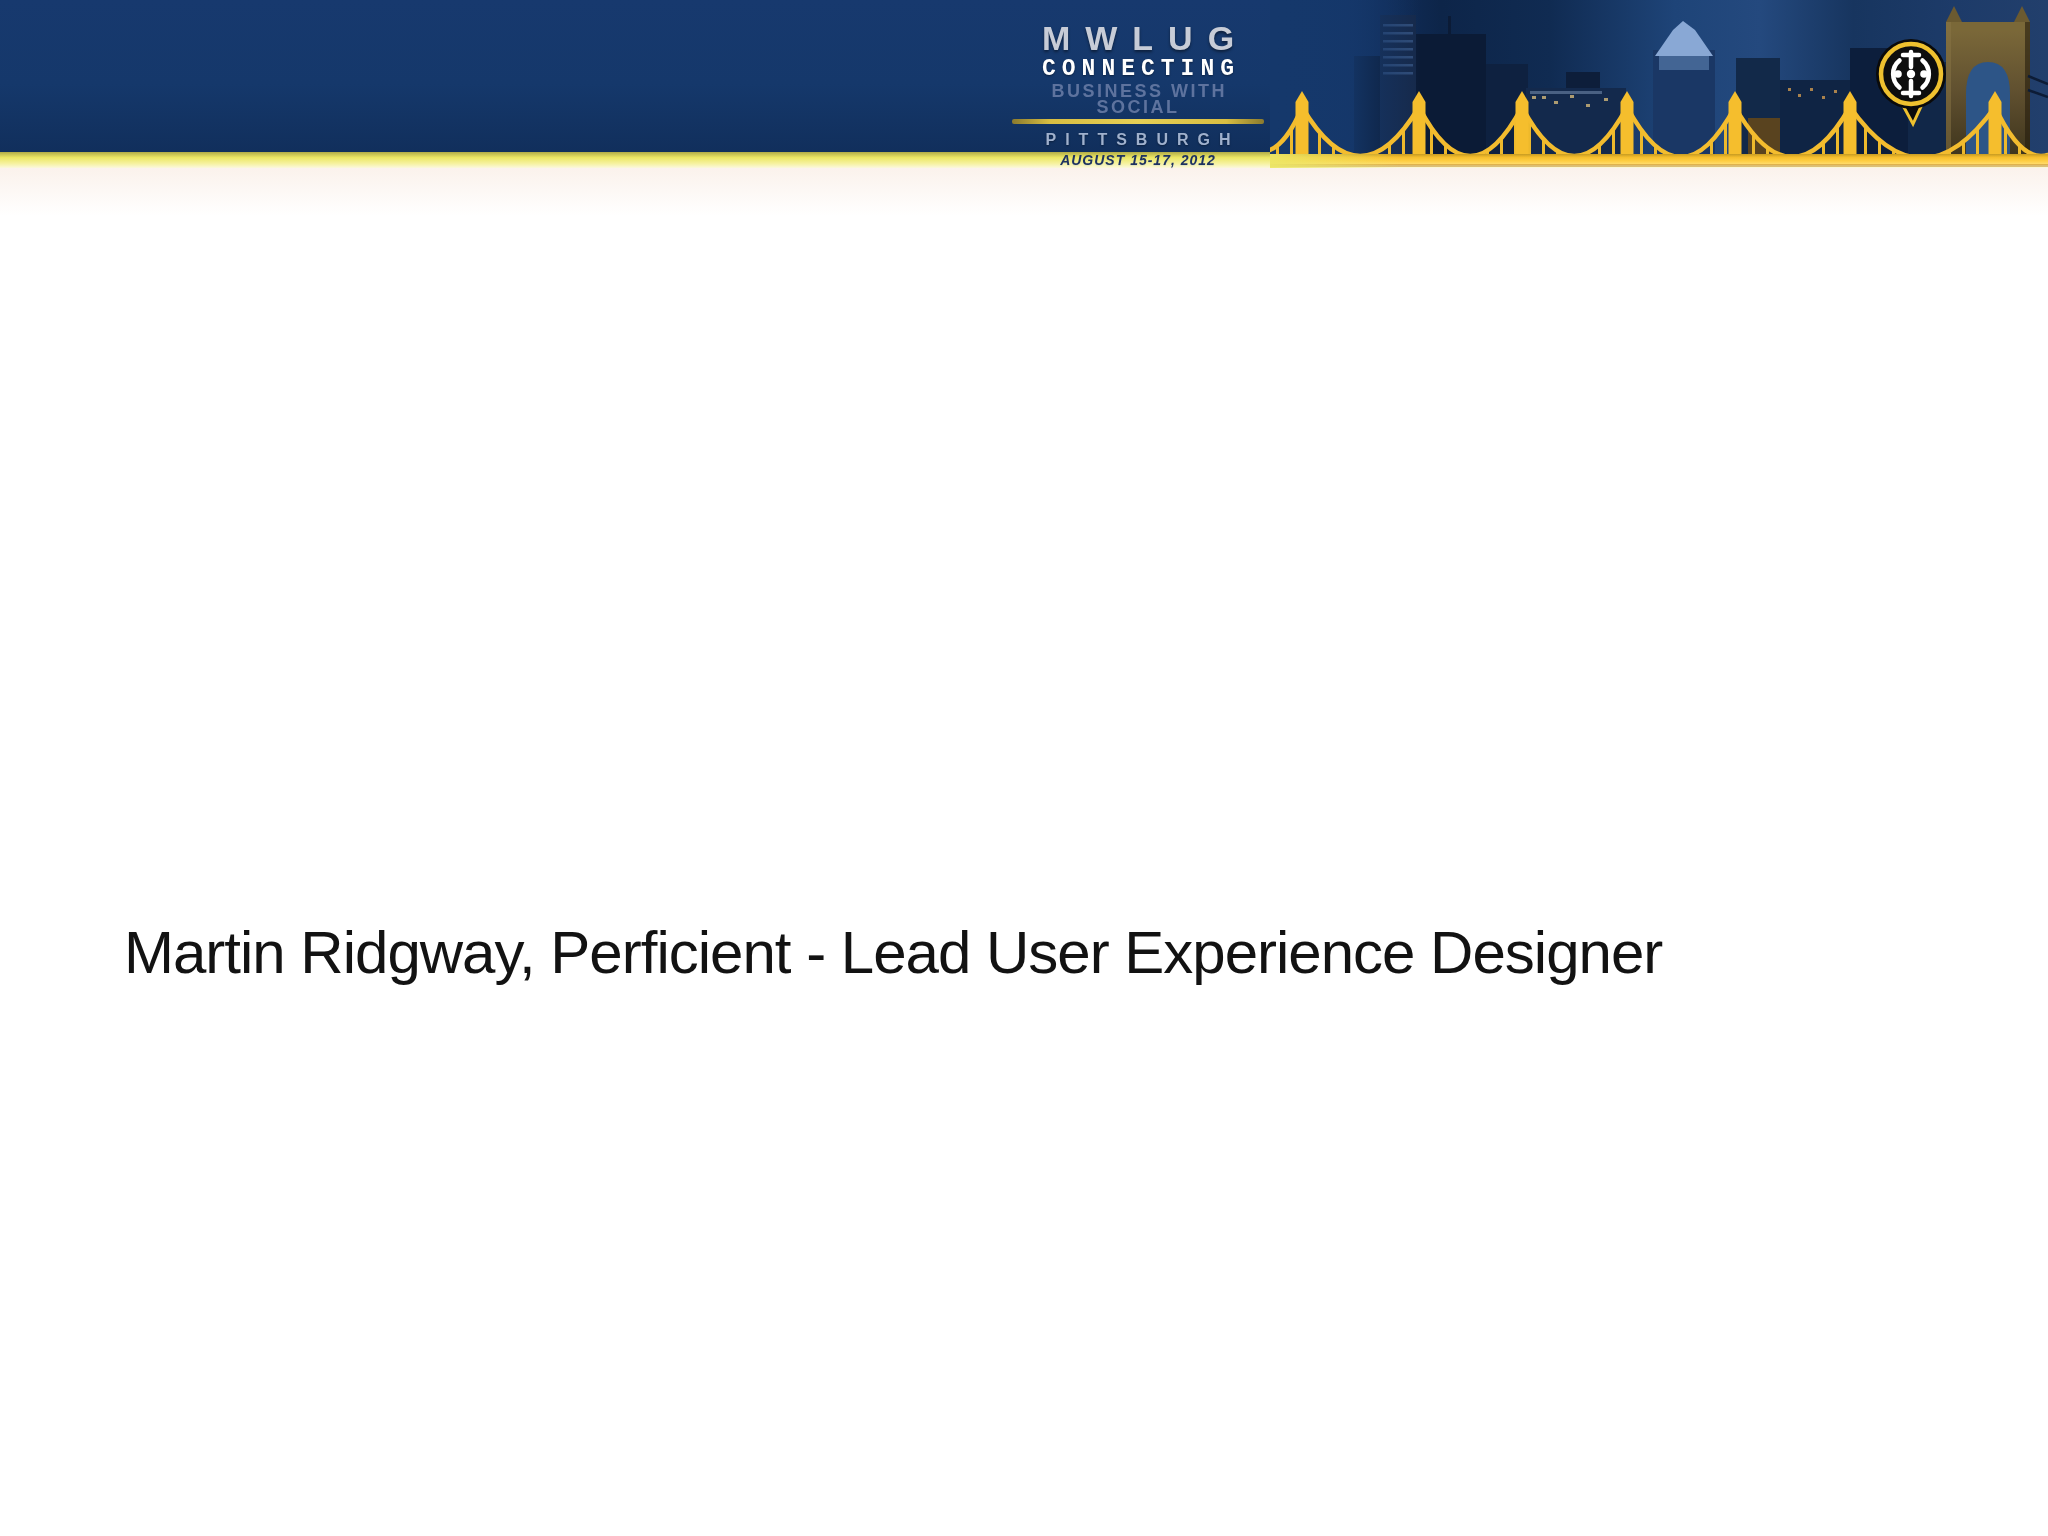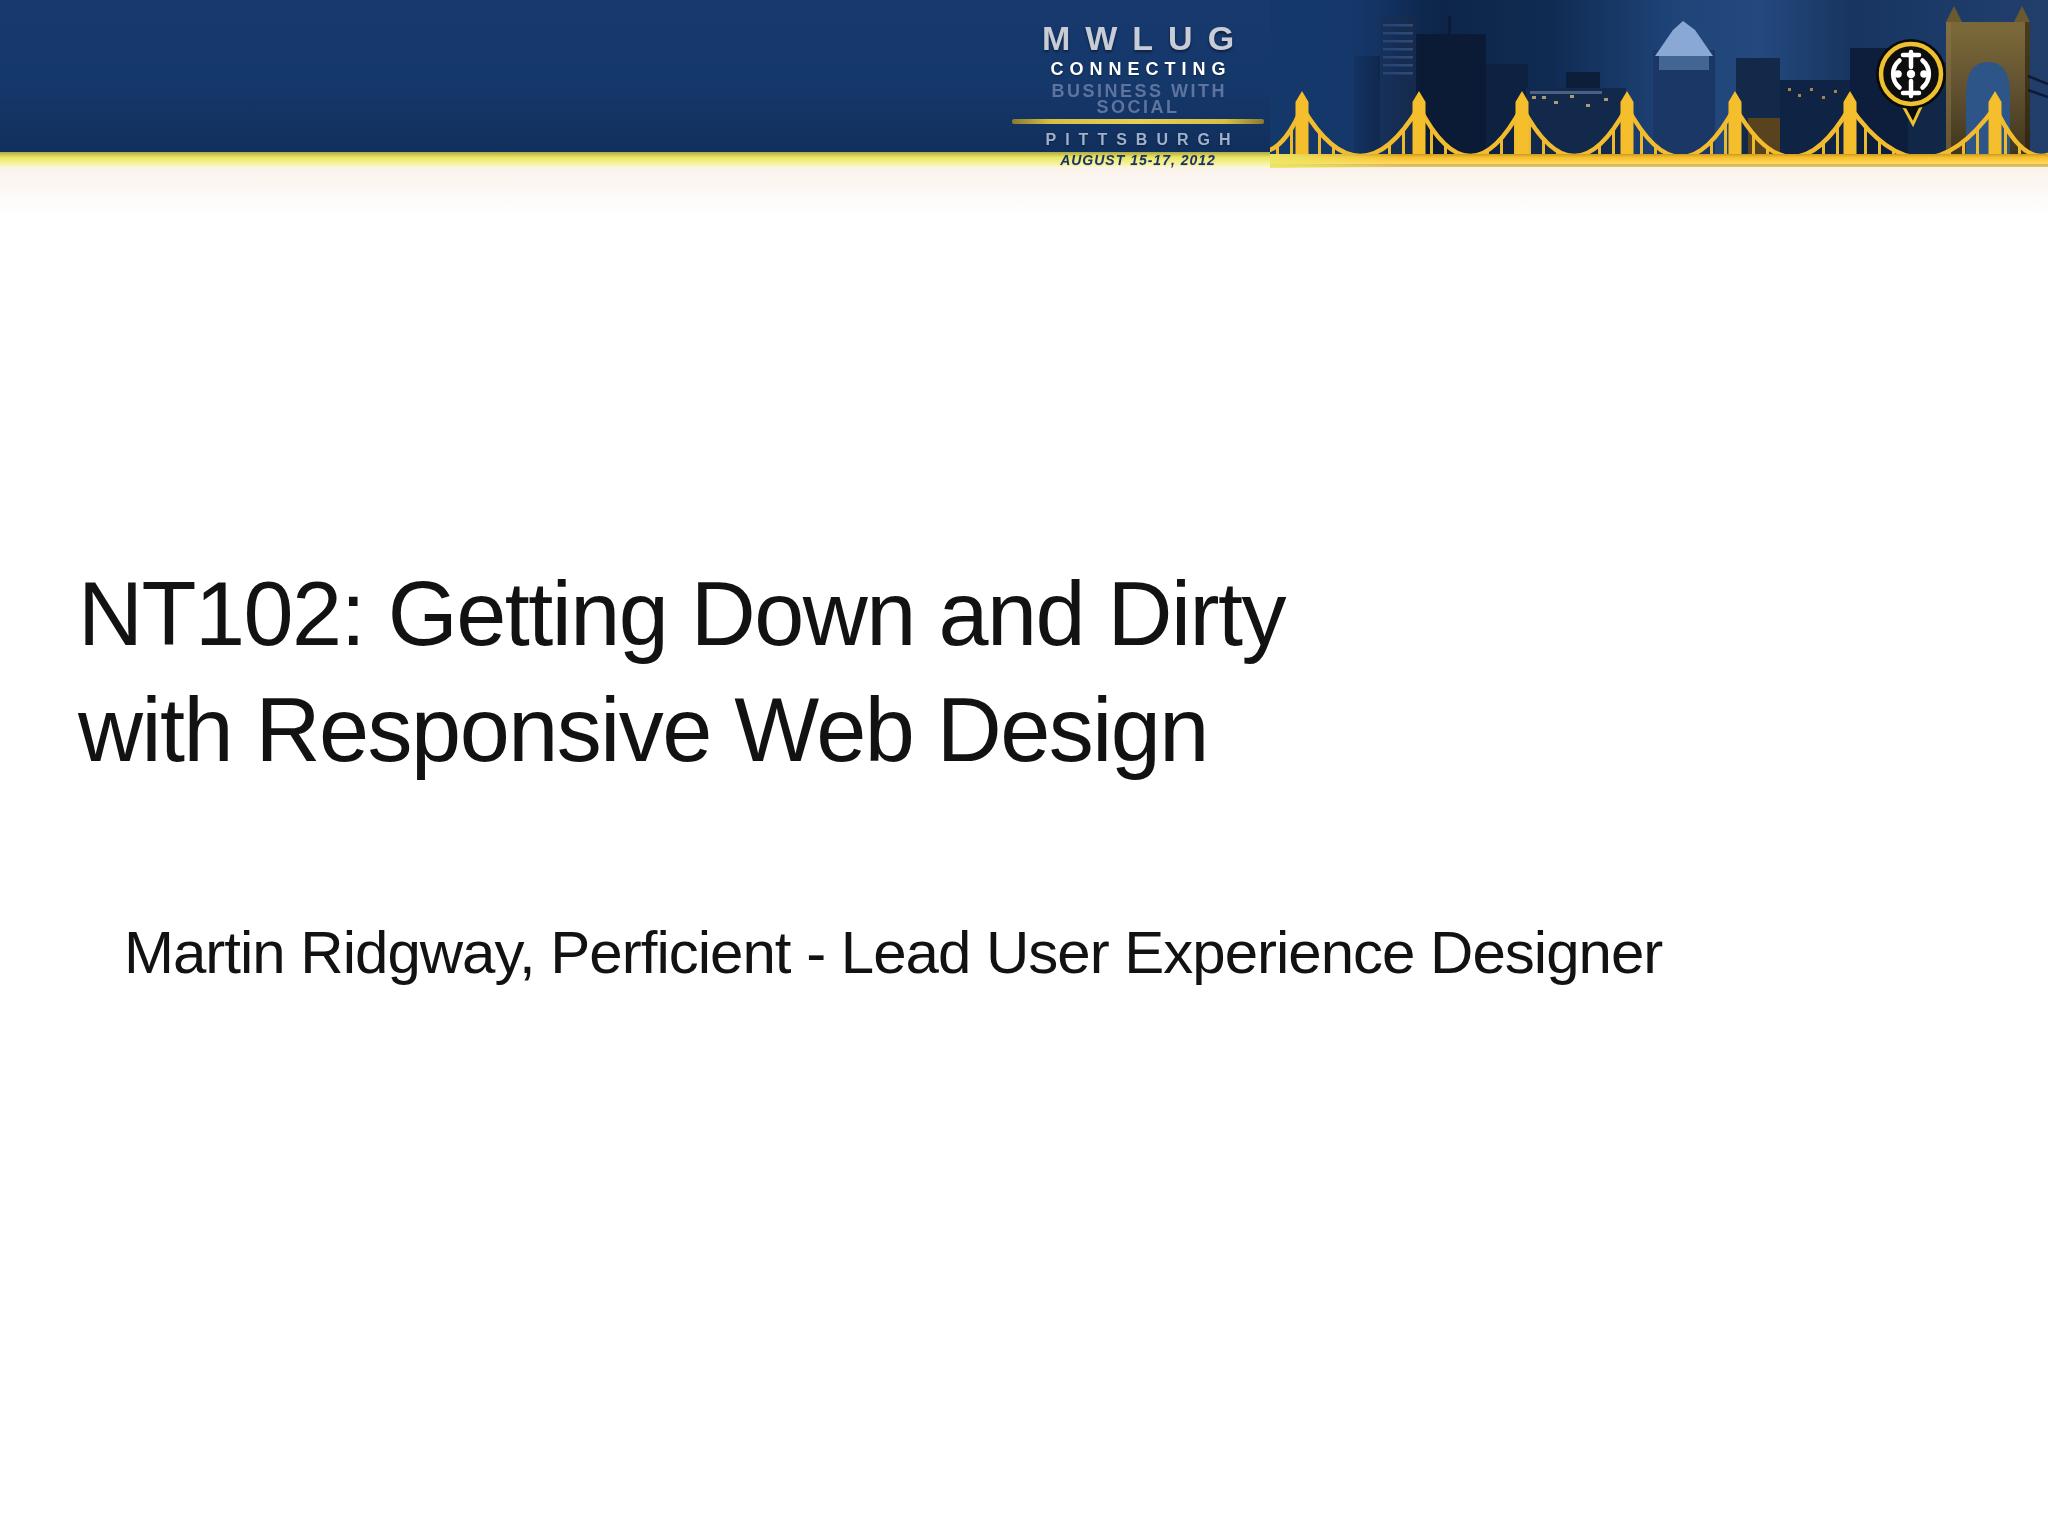--- a/index.html
+++ b/index.html
@@ -14,22 +14,23 @@
     overflow:visible;
   }
   .skyline{position:absolute;top:0;right:0;width:778px;height:168px;display:block;}
   
   .logo{position:absolute;top:20px;left:1008px;width:260px;text-align:center;z-index:3;}
   .logo .brand{
     font-size:34px;font-weight:700;color:#C7CCD7;letter-spacing:15px;text-indent:15px;
     line-height:36px;text-shadow:0 2px 3px rgba(0,0,0,.45);
   }
   .logo .tagline{
-    font-size:18px;font-weight:700;color:#FFFFFF;letter-spacing:6px;text-indent:6px;line-height:27px;
+    font-size:23px;font-weight:700;color:#FFFFFF;letter-spacing:6px;text-indent:6px;line-height:27px;
     text-shadow:0 1px 2px rgba(0,0,0,.4);
+    font-family:Liberation Mono, monospace;
   }
   .logo .tagline2{
     font-size:18px;font-weight:700;color:#5E739E;letter-spacing:2.5px;text-indent:2.5px;line-height:16px;
   }
   .logo .rule{
     height:5px;margin:4px 4px 3px 4px;border-radius:2px;
     background:linear-gradient(90deg,#8a7a2e 0%,#D9BE42 15%,#E6CF55 50%,#D9BE42 85%,#8a7a2e 100%);
   }
   .logo .city{
     font-size:16px;font-weight:700;color:#A0B1CD;letter-spacing:9px;text-indent:9px;line-height:25px;
@@ -230,20 +231,16 @@
       <div class="tagline2">BUSINESS WITH SOCIAL</div>
       <div class="rule"></div>
       <div class="city">PITTSBURGH</div>
       <div class="dates">AUGUST 15-17, 2012</div>
     </div>
   </div>
 
   <div class="stripe"></div>
   <div class="fade"></div>
 
-  <h1 class="title">
-    <span>NT102: Getting Down and Dirty</span>
-    <span>with Responsive Web Design</span>
-  </h1>
 
   <div class="subtitle">Martin Ridgway, Perficient - Lead User Experience Designer</div>
 
 </div>
 
 </body></html>

